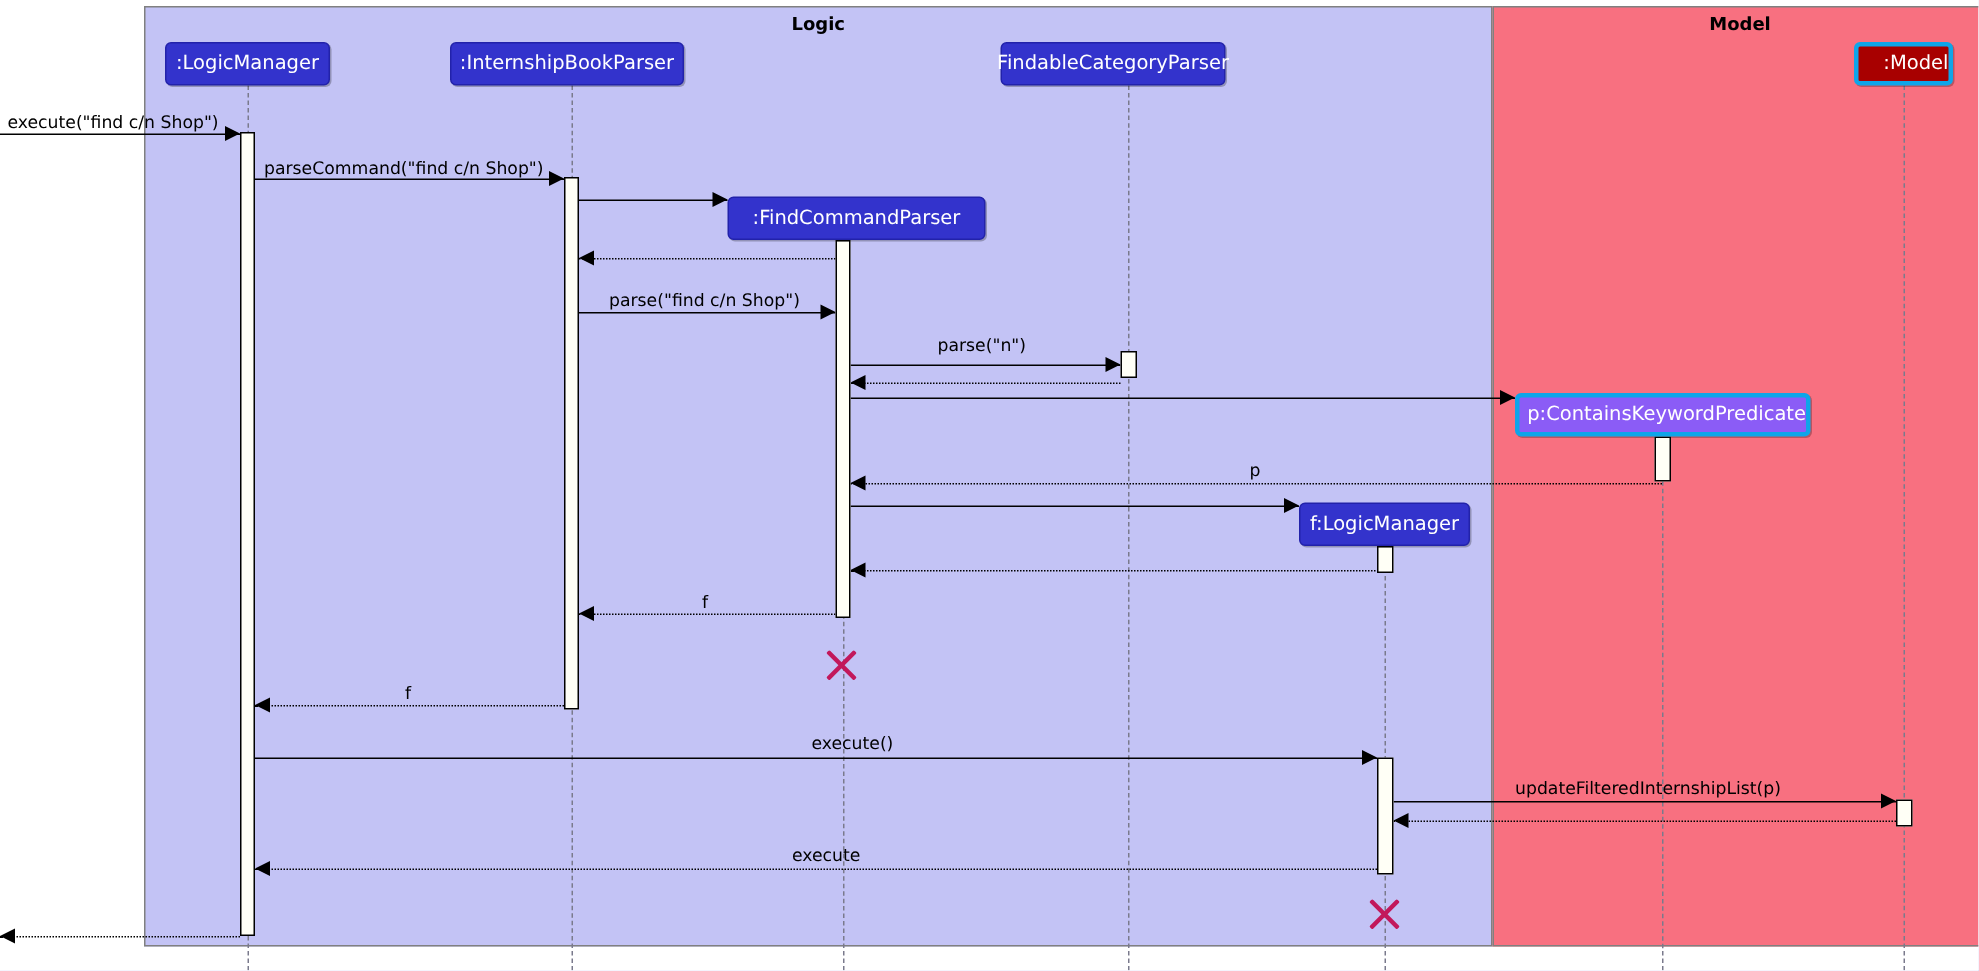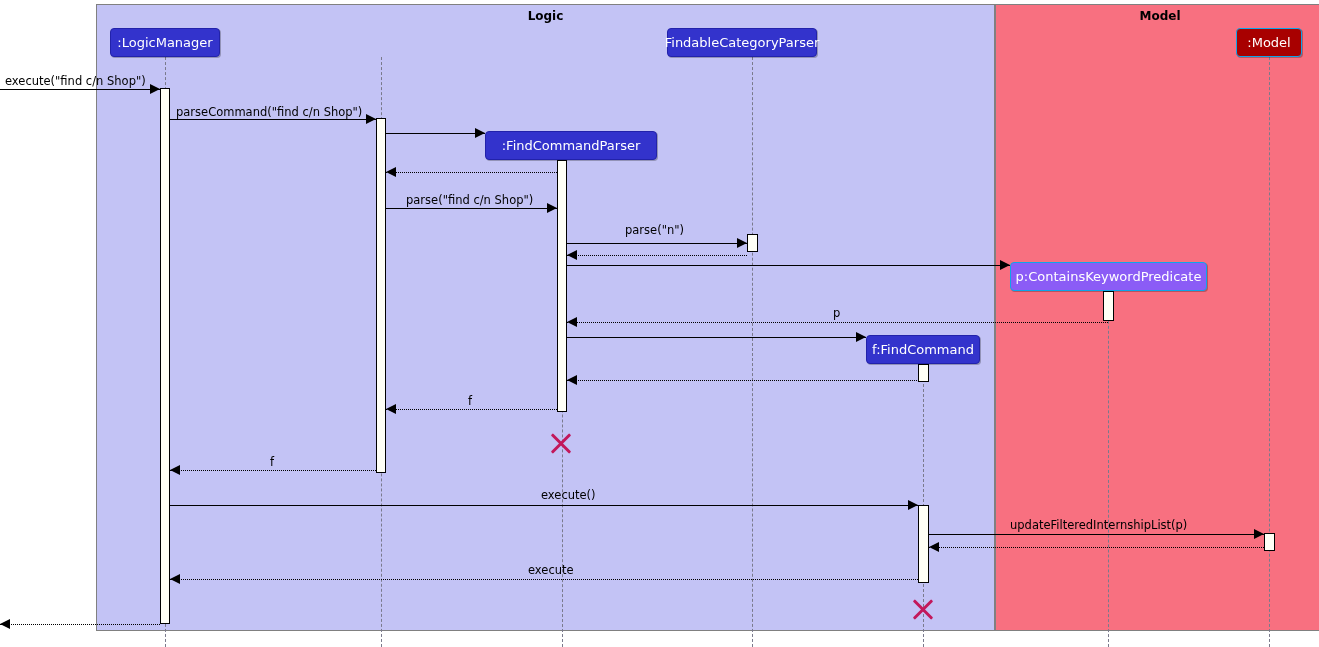--- a/index.html
+++ b/index.html
@@ -53,22 +53,23 @@
     font-family: "DejaVu Sans", sans-serif;
     letter-spacing: 0px;
   }
   .participant.logic-actor {
     background: #3333cc;
     border: 1px solid #2222aa;
     box-shadow: 1px 1px 0 rgba(0,0,0,0.25);
   }
   .participant.model-actor {
     background: #a80000;
-    border: 1px solid #0ea5e9;
+    border: 3px solid #0ea5e9;
     box-shadow: 1px 1px 0 rgba(0,0,0,0.25);
+    justify-content: flex-end;
   }
   
   .activation {
     position: absolute;
     background: #fffff6;
     border: 1px solid #000000;
     box-sizing: border-box;
   }
   
   .msg-line {
@@ -193,34 +194,37 @@
   <div class="activation" id="ac-2" style="left: 557px; top: 160px; width: 10px; height: 252px; background: rgb(255, 255, 246);"></div>
   <div class="activation" id="ac-5" style="left: 747px; top: 234px; width: 11px; height: 18px; background: rgb(255, 255, 246);"></div>
   <div class="activation" id="ac-6" style="left: 1103px; top: 291px; width: 11px; height: 30px; background: rgb(255, 255, 246);"></div>
   <div class="activation" id="ac-7" style="left: 918px; top: 364px; width: 11px; height: 18px; background: rgb(255, 255, 246);"></div>
   <div class="activation" id="ac-8" style="left: 918px; top: 505px; width: 11px; height: 78px; background: rgb(255, 255, 246);"></div>
   <div class="activation" id="ac-9" style="left: 1264px; top: 533px; width: 11px; height: 18px; background: rgb(255, 255, 246);"></div>
 
   <div class="participant logic-actor" id="pt-0" style="left: 110px; top: 28px; width: 110px; height: 29px; background: rgb(51, 51, 204);">
     <span>:LogicManager</span>
   </div>
+  <div class="participant logic-actor" id="pt-1" style="left: 300px; top: 28px; width: 156px; height: 29px; background: rgb(51, 51, 204);">
+    <span>:InternshipBookParser</span>
+  </div>
   <div class="participant logic-actor" id="pt-2" style="left: 667px; top: 28px; width: 150px; height: 29px; background: rgb(51, 51, 204);">
     <span>FindableCategoryParser</span>
   </div>
   <div class="participant model-actor" id="pt-3" style="left: 1236px; top: 28px; width: 66px; height: 29px; background: rgb(168, 0, 0);">
     <span>:Model</span>
   </div>
   <div class="participant logic-actor" id="pt-4" style="left: 485px; top: 131px; width: 172px; height: 29px; background: rgb(51, 51, 204);">
     <span>:FindCommandParser</span>
   </div>
   <div class="participant model-actor" id="pt-5" style="left: 1010px; top: 262px; width: 197px; height: 29px; background: #8b5cf6;">
     <span>p:ContainsKeywordPredicate</span>
   </div>
   <div class="participant logic-actor" id="pt-6" style="left: 866px; top: 335px; width: 114px; height: 29px; background: rgb(51, 51, 204);">
-    <span>f:FindCommand</span>
+    <span>f:LogicManager</span>
   </div>
 
   <div class="destroy-x" id="dx-0" style="left: 548px; top: 430px;">
     <span class="a" style="background: rgb(194, 24, 91);"></span>
     <span class="b" style="background: rgb(194, 24, 91);"></span>
   </div>
   <div class="destroy-x" id="dx-1" style="left: 910px; top: 596px;">
     <span class="a" style="background: rgb(194, 24, 91);"></span>
     <span class="b" style="background: rgb(194, 24, 91);"></span>
   </div>

